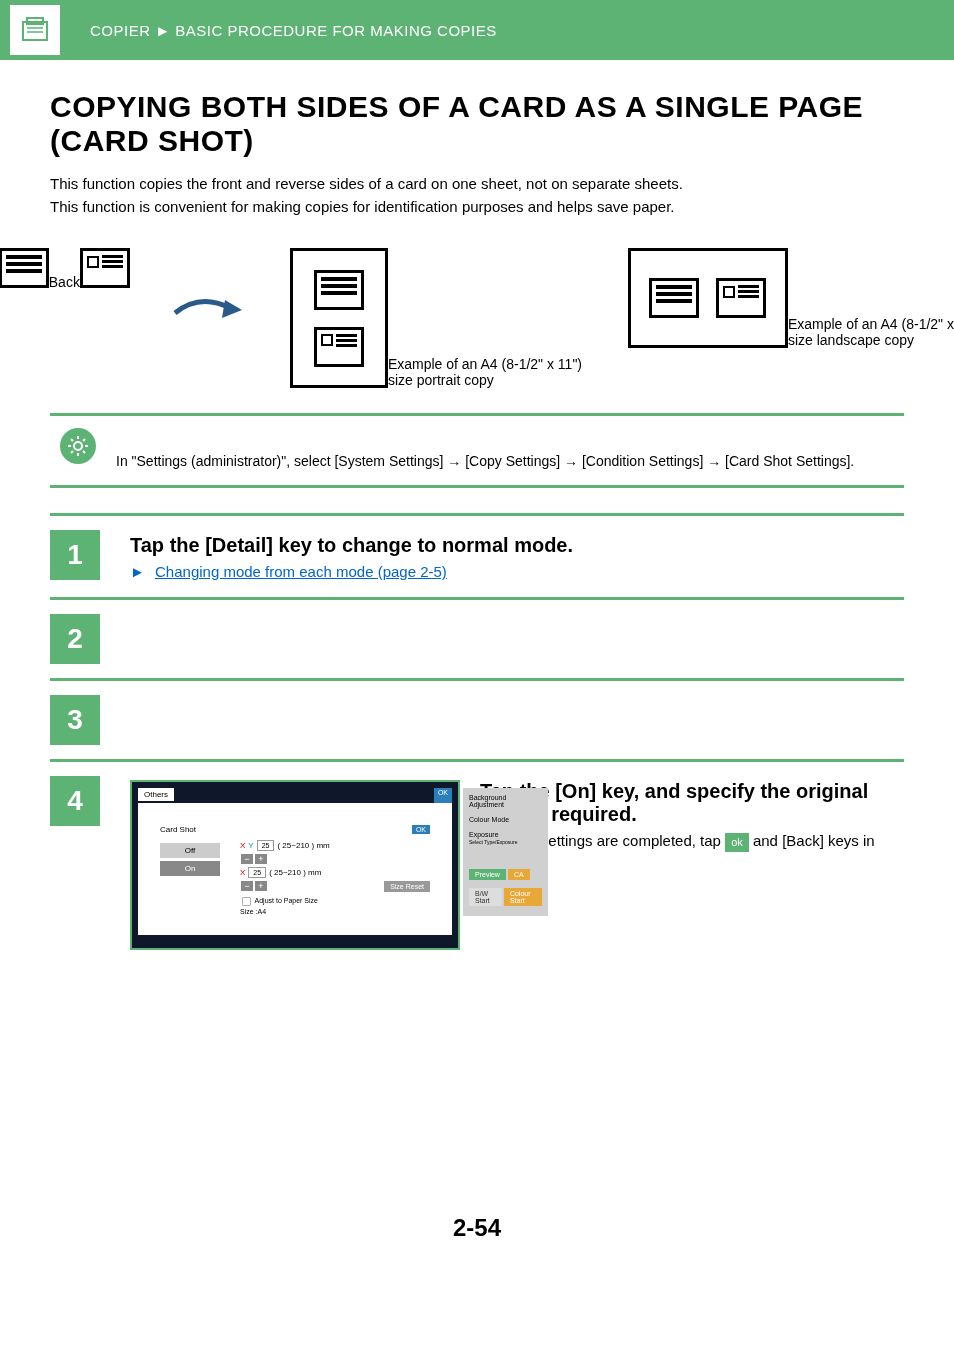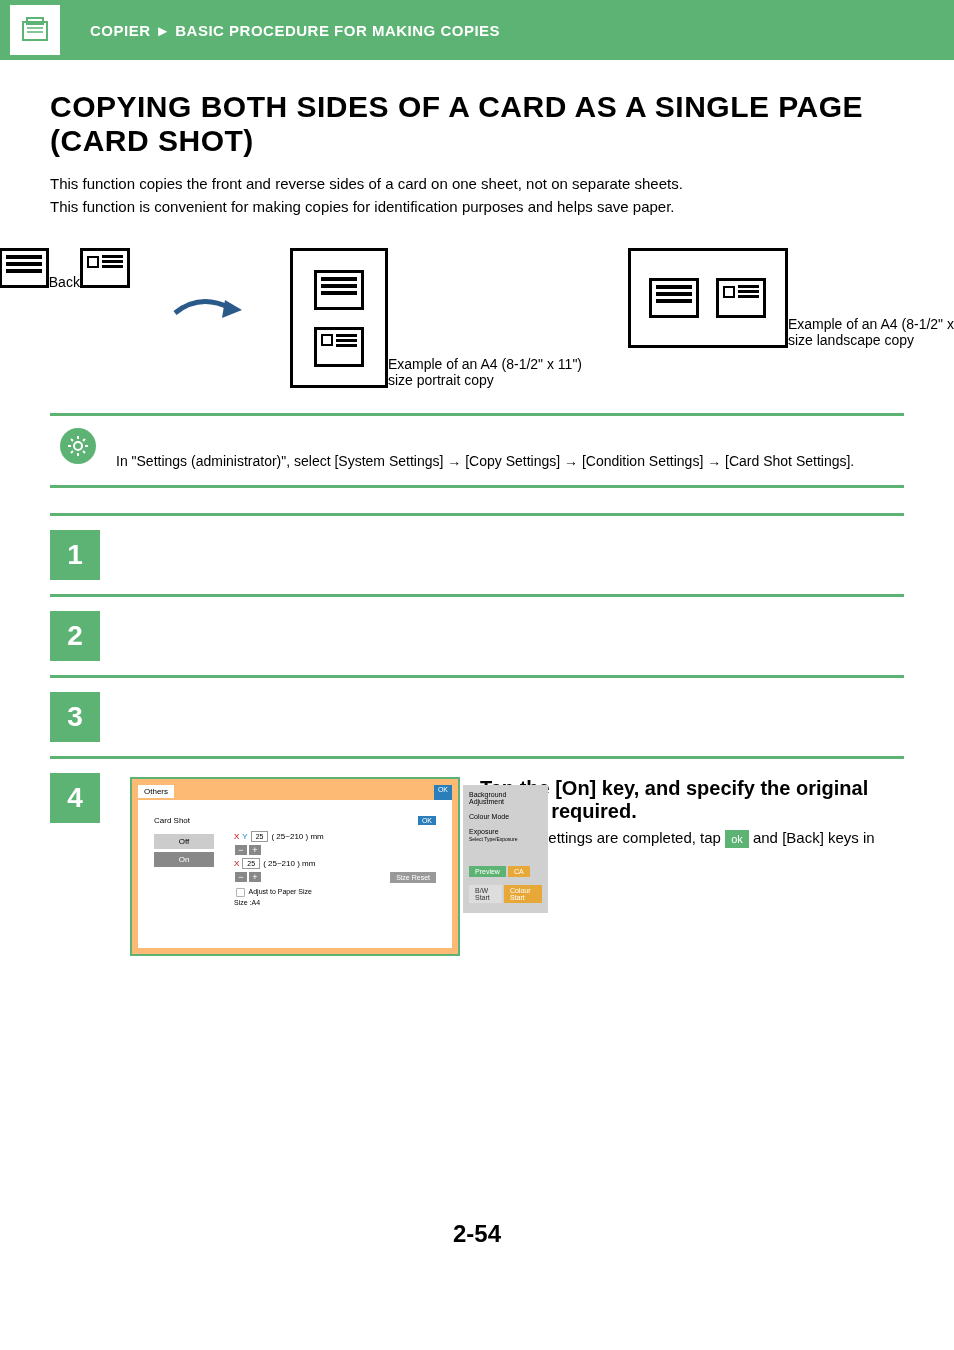--- a/index.html
+++ b/index.html
@@ -1,20 +1,20 @@
 <!DOCTYPE html>
 <html><head>
 <meta charset="utf-8">
 <style>
 *{margin:0;padding:0;box-sizing:border-box}
 body{font-family:Arial,Helvetica,sans-serif;background:#fff;width:954px;color:#000}
 .top-bar{background:#5cb373;height:60px;display:flex;align-items:center;padding:0 10px}
 .top-icon{width:50px;height:50px;background:#fff;display:flex;align-items:center;justify-content:center;margin-right:30px}
 .top-icon svg{width:32px;height:32px}
-.breadcrumb{color:#fff;font-weight:bold;font-size:15px;letter-spacing:.5px}
+.breadcrumb{color:#fff;font-weight:normal;font-size:15px;letter-spacing:.5px}
 .content{padding:30px 50px 0 50px}
 h1{font-size:30px;font-weight:bold;margin-bottom:15px;letter-spacing:.5px}
 .intro{font-size:15px;line-height:1.5;margin-bottom:30px}
 .diagram{display:flex;align-items:flex-start;justify-content:center;gap:40px;margin-bottom:20px}
 .dcol{display:flex;align-items:flex-end;font-size:14px}
 .lbl{margin-bottom:6px}
 .card-s{width:50px;height:40px;border:3px solid #000;background:#fff;padding:4px;display:flex;flex-direction:column;gap:3px;margin-bottom:8px}
 .card-s .ln{height:4px;background:#000}
 .card-s .sq{width:12px;height:12px;border:2px solid #000;display:inline-block}
 .card-s .tx{display:flex;gap:3px;align-items:center}
@@ -31,24 +31,24 @@
 .note-text{font-size:14px;line-height:1.6}
 .step{display:flex;gap:30px;border-top:3px solid #5cb373;padding:14px 0}
 .step:last-of-type{border-bottom:3px solid #5cb373}
 .num{width:50px;height:50px;background:#5cb373;color:#fff;font-size:28px;font-weight:bold;display:flex;align-items:center;justify-content:center;flex-shrink:0}
 .step-body{flex:1;padding-top:4px}
 .step-title{font-size:20px;font-weight:bold;margin-bottom:4px}
 .step-text{font-size:15px;line-height:1.5}
 .link{color:#0066cc;text-decoration:underline}
 .tri{color:#0066cc;margin-right:6px}
 .step4-row{display:flex;gap:20px}
-.panel{width:330px;border:2px solid #5cb373;background:#fdba74;font-size:8px;padding:6px;position:relative;min-height:170px}
+.panel{width:330px;border:2px solid #5cb373;background:#0f172a;font-size:8px;padding:6px;position:relative;min-height:170px}
 .panel .tab{background:#fff;padding:2px 6px;display:inline-block;margin-bottom:2px}
 .panel .ok{background:#2a7fba;color:#fff;padding:1px 4px;font-size:7px}
-.panel .main{background:#fff;padding:16px;height:148px;position:relative}
+.panel .main{background:#fff;padding:22px;height:132px;position:relative}
 .panel .off,.panel .on{width:60px;padding:3px;text-align:center;margin:3px 0;font-size:8px}
 .panel .off{background:#ccc}
 .panel .on{background:#888;color:#fff}
 .panel .inp{background:#fff;border:1px solid #999;padding:1px 4px;display:inline-block;font-size:7px}
 .panel .pm{display:inline-block;background:#888;color:#fff;width:12px;text-align:center;margin:0 1px;font-size:9px}
 .panel .btn{background:#999;color:#fff;padding:2px 6px;font-size:7px;display:inline-block}
 .panel .right{position:absolute;right:-90px;top:6px;width:85px;background:#d0d0d0;padding:4px;font-size:7px}
 .panel .right div{margin-bottom:4px;padding:2px}
 .ok-inline{display:inline-block;background:#5cb373;color:#fff;font-size:11px;padding:1px 6px;vertical-align:middle}
 .footer{text-align:center;font-size:24px;font-weight:bold;margin:250px 0 30px}
@@ -155,20 +155,27 @@
         </svg>
     </div>
     <div class="note-text">
       <br>
       <span>In "Settings (administrator)", select [System Settings] → [Copy Settings] → [Condition Settings] → [Card Shot Settings].</span>
     </div>
   </div>
 
   <div class="step">
     <div class="num">1</div>
+    <div class="step-body">
+      <div class="step-title">Tap the [Detail] key to change to normal mode.</div>
+      <div class="step-text">
+        <span class="tri">►</span>
+        <a class="link" href="#">Changing mode from each mode (page 2-5)</a>
+      </div>
+    </div>
   </div>
 
   <div class="step">
     <div class="num">2</div>
   </div>
 
   <div class="step">
     <div class="num">3</div>
   </div>
 

